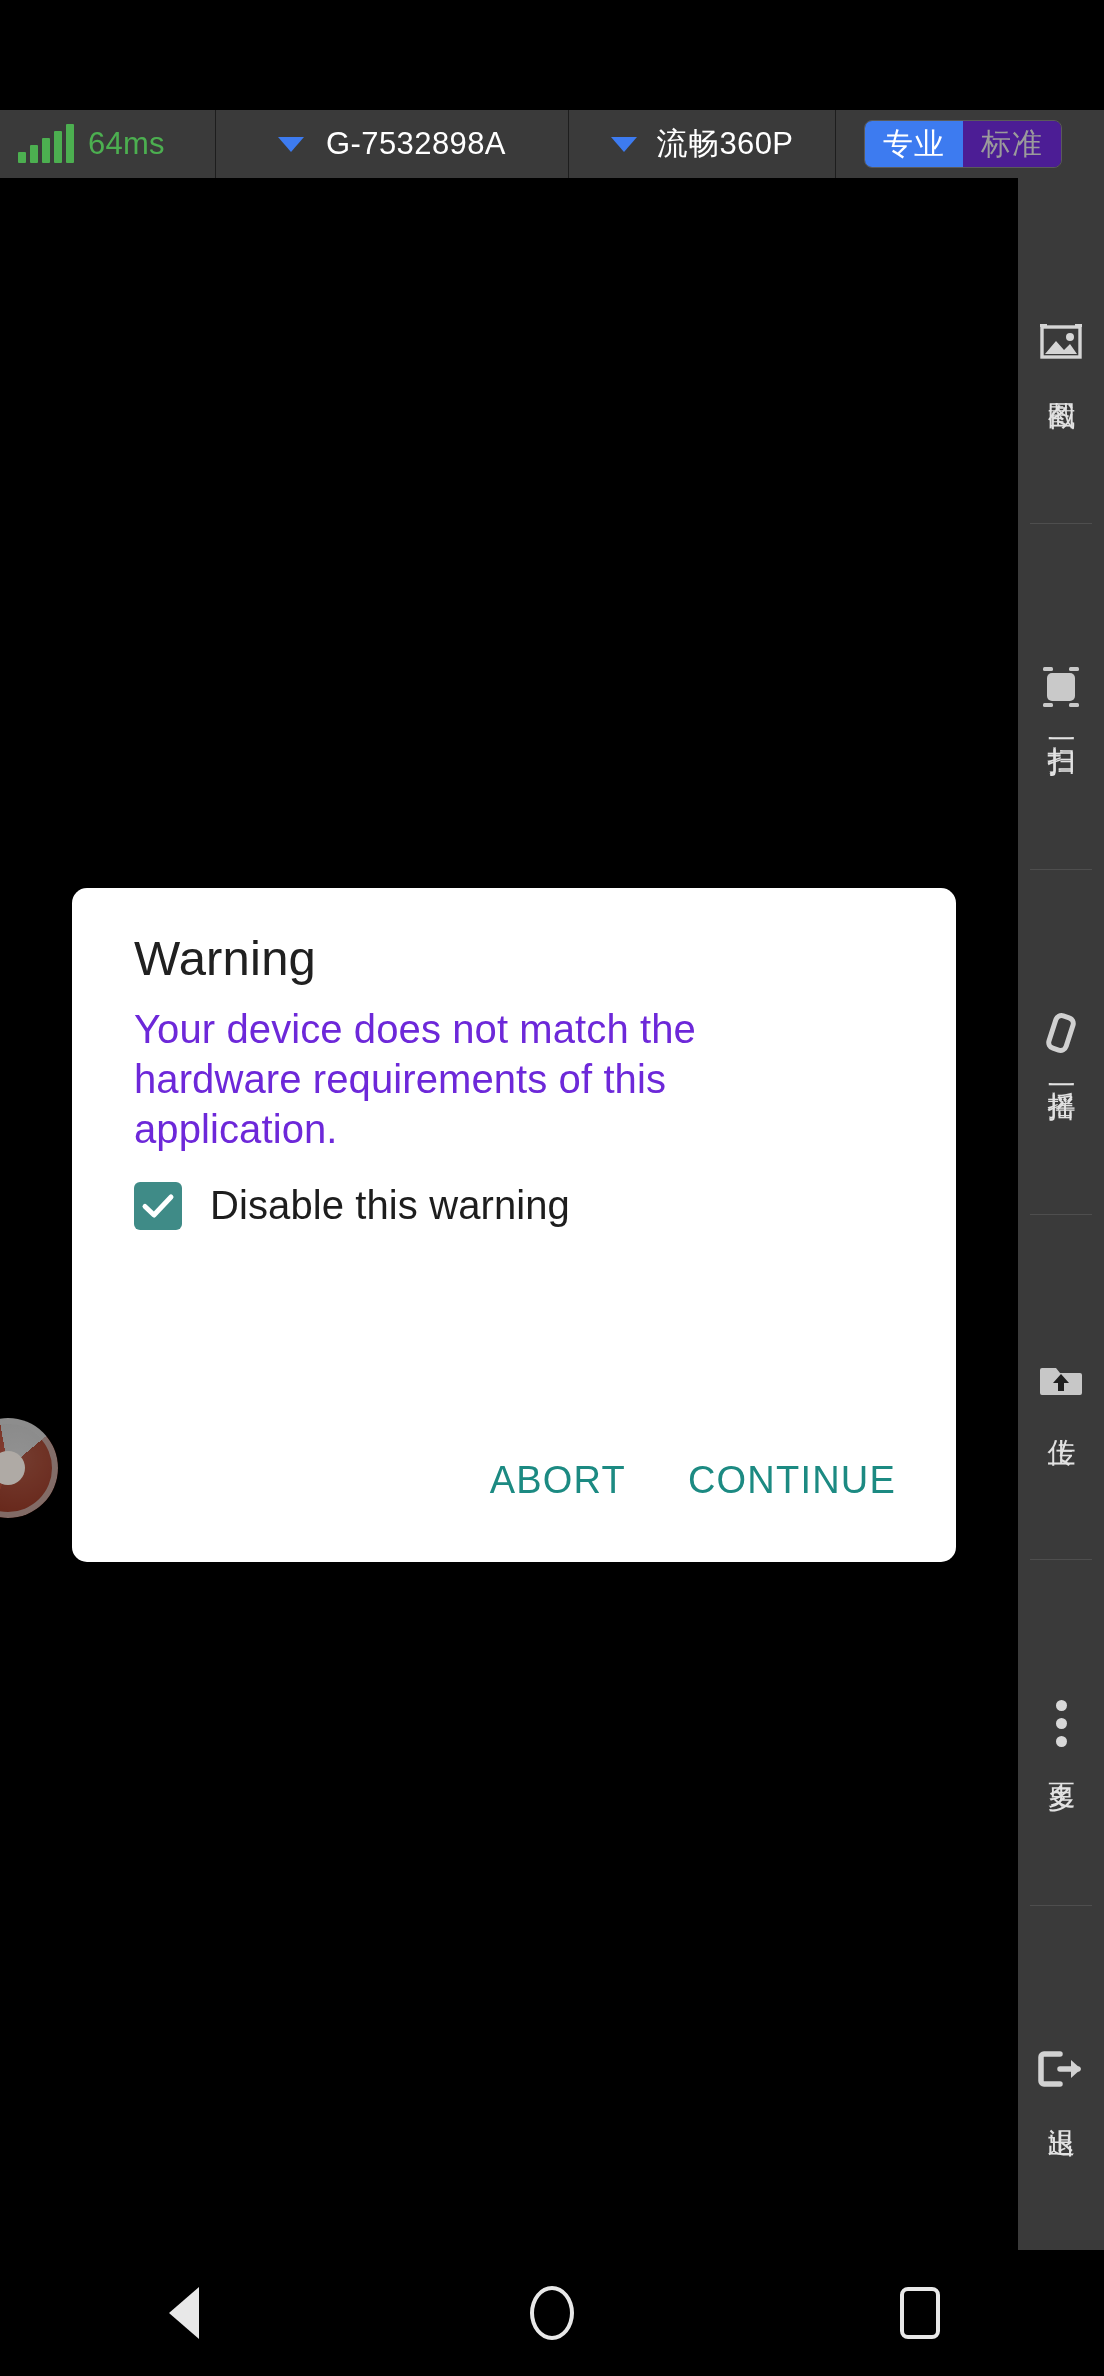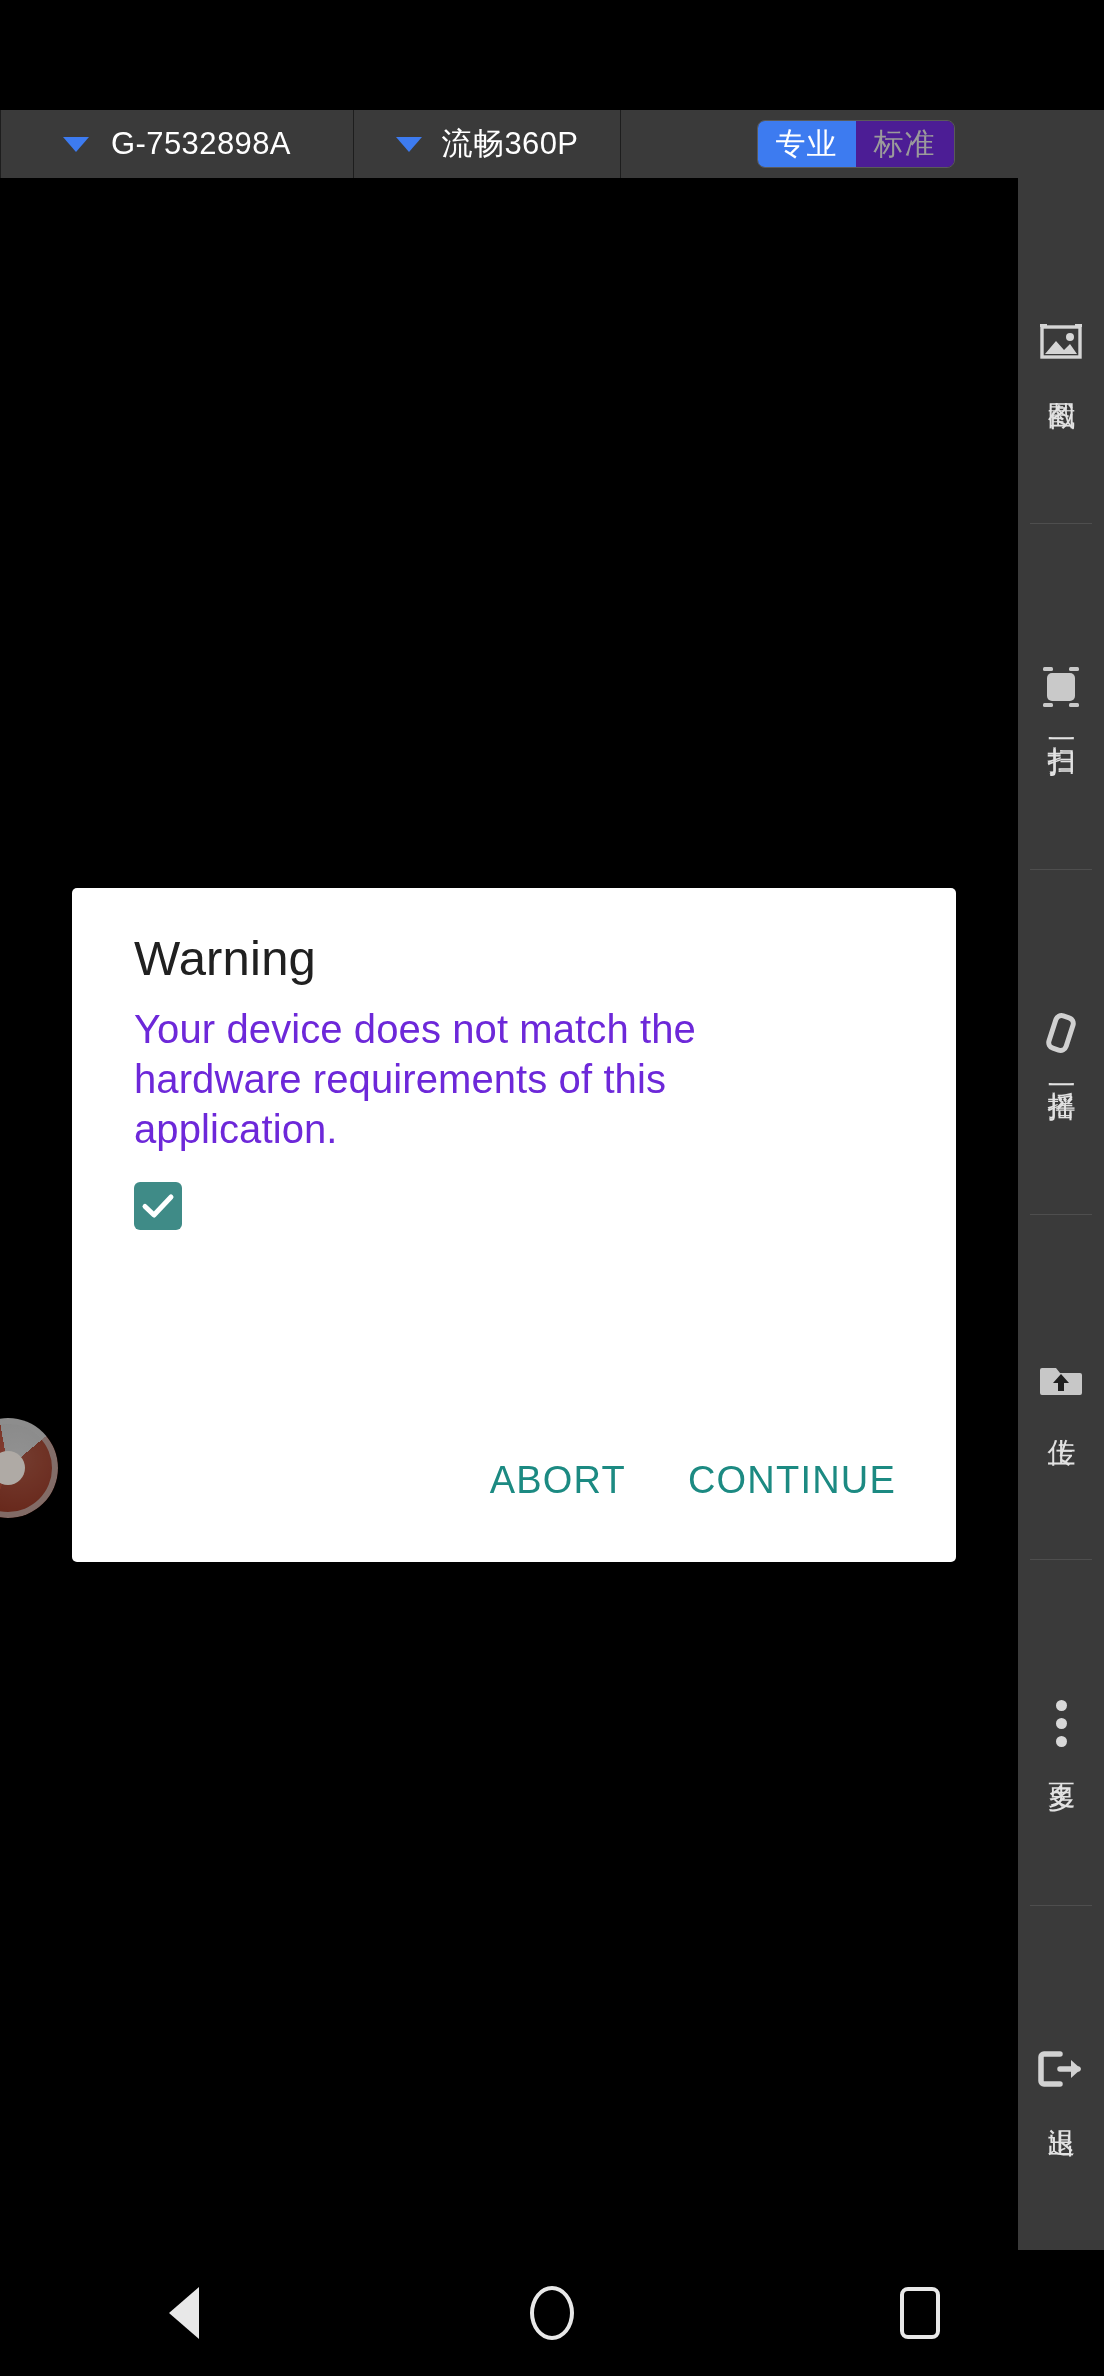--- a/index.html
+++ b/index.html
@@ -152,21 +152,21 @@
     border-radius: 50%;
     background: #b9b4ae;
   }
 
   
   #dialog {
     position: absolute;
     left: 72px; top: 888px;
     width: 884px; height: 674px;
     background: #ffffff;
-    border-radius: 5px;
+    border-radius: 15px;
     padding: 44px 62px 0 62px;
   }
 
   #dlg-title {
     font-size: 49px;
     font-weight: normal;
     color: #202020;
     letter-spacing: 0.2px;
     line-height: 1.1;
     margin-bottom: 18px;
@@ -304,20 +304,30 @@
     border-radius: 8px;
   }
 </style>
 </head>
 <body>
 
 <div id="screen">
 
   <div id="topbar">
 
+    <div class="tb-cell" id="cell-latency">
+      <span class="signal-bars">
+        <i></i>
+          <i></i>
+          <i></i>
+          <i></i>
+          <i></i>
+      </span>
+      <span class="latency-text">64ms</span>
+    </div>
 
     <div class="tb-sep"></div>
 
     <div class="tb-cell" id="cell-device">
       <span class="caret-down"></span>
       <span class="tb-label">G-7532898A</span>
     </div>
 
     <div class="tb-sep"></div>
 
@@ -346,20 +356,21 @@
     <div id="dlg-title">Warning</div>
 
     <div id="dlg-body">Your device does not match the hardware requirements of this application.</div>
 
     <div id="dlg-check-row">
       <span class="checkbox">
         <svg width="48" height="48" viewBox="0 0 48 48">
           <path d="M11 24.5 L20 33 L37 15" fill="none" stroke="#ffffff" stroke-width="5" stroke-linecap="round" stroke-linejoin="round"></path>
         </svg>
       </span>
+      <span id="dlg-check-label">Disable this warning</span>
     </div>
 
     <div id="dlg-actions">
       <button class="dlg-btn">ABORT</button>
       <button class="dlg-btn">CONTINUE</button>
     </div>
 
   </div>
 
   <div id="sidebar">

